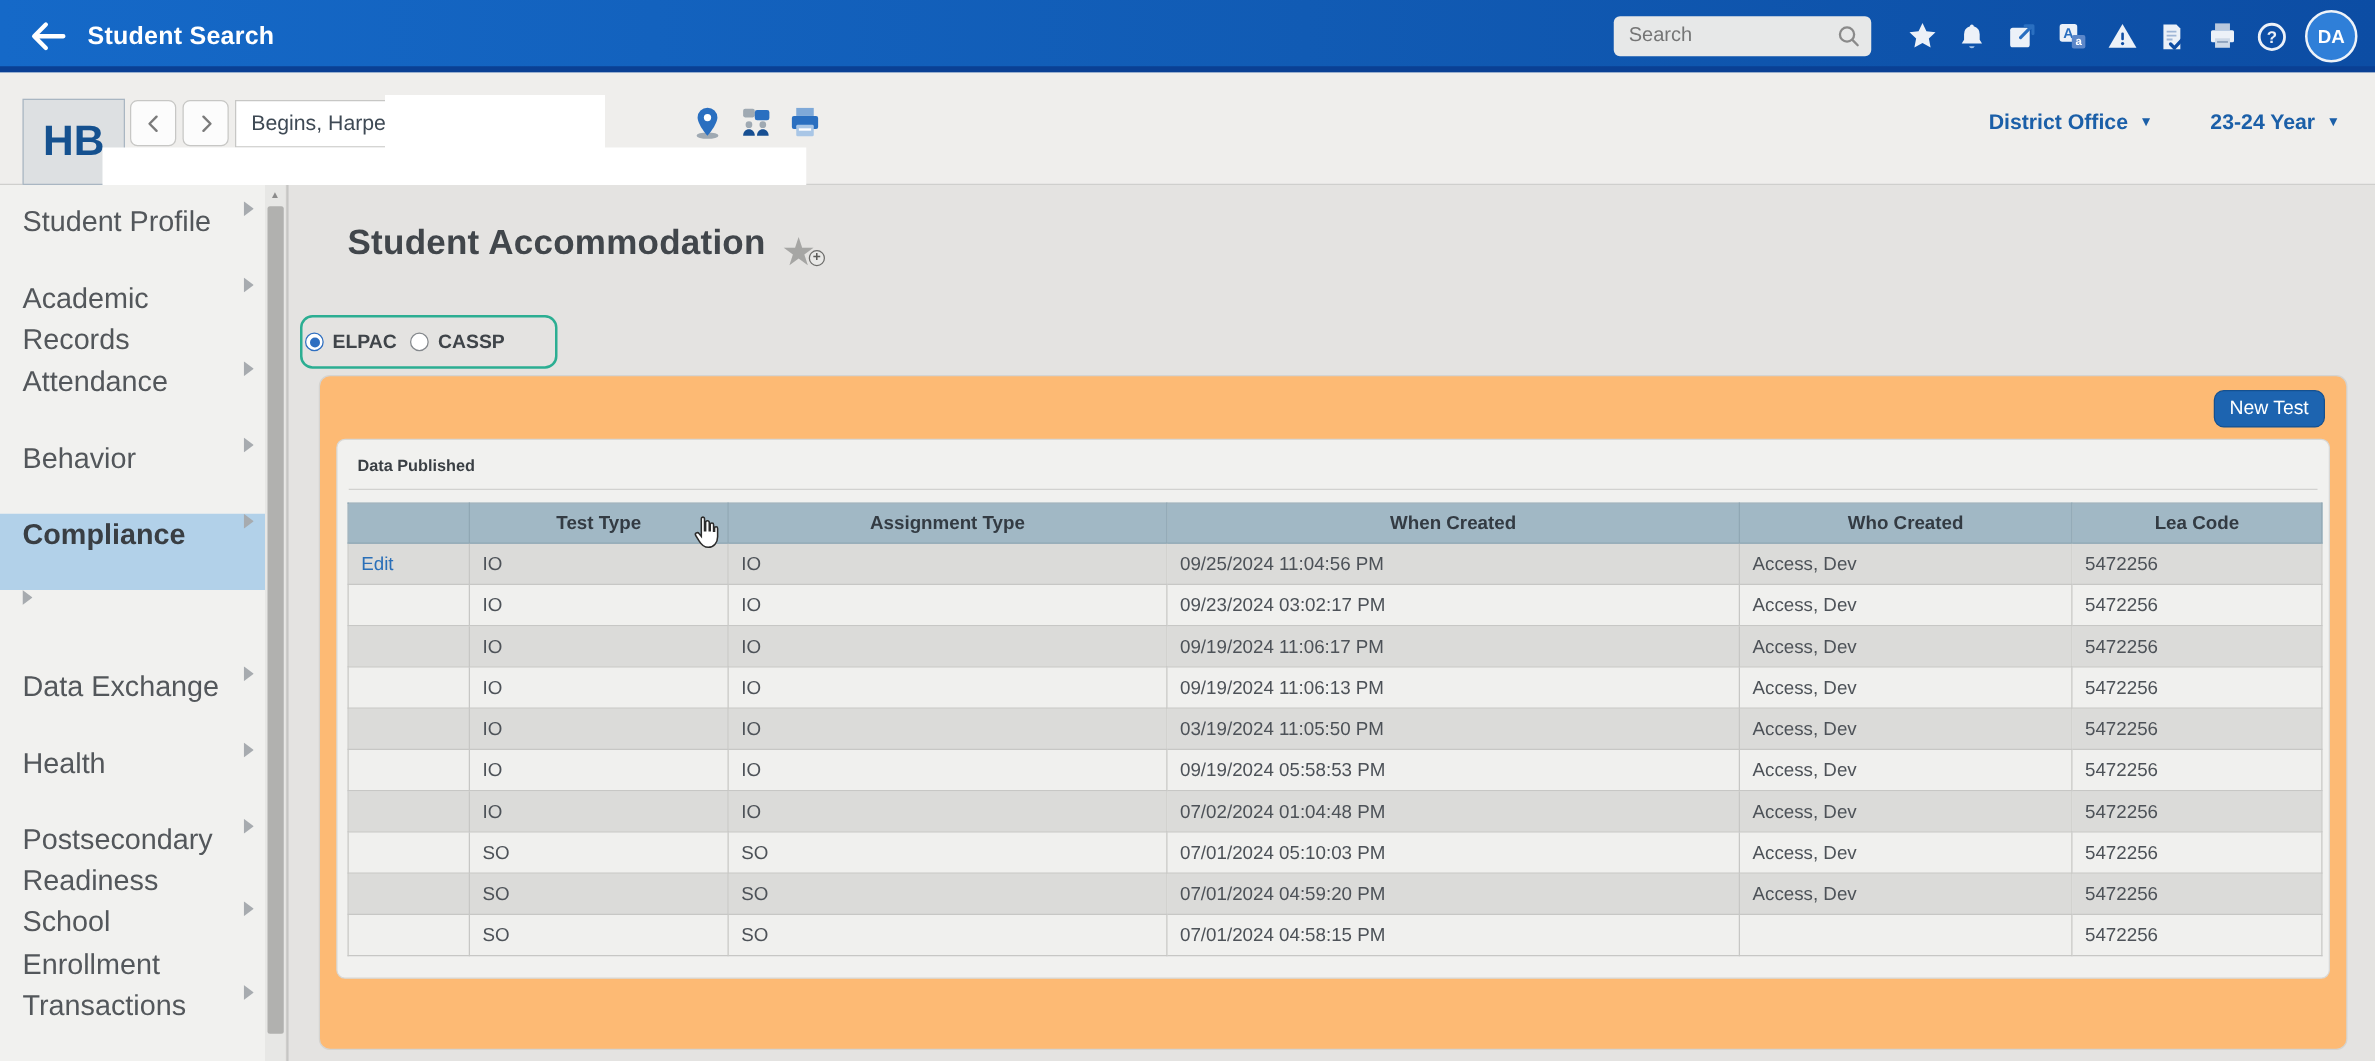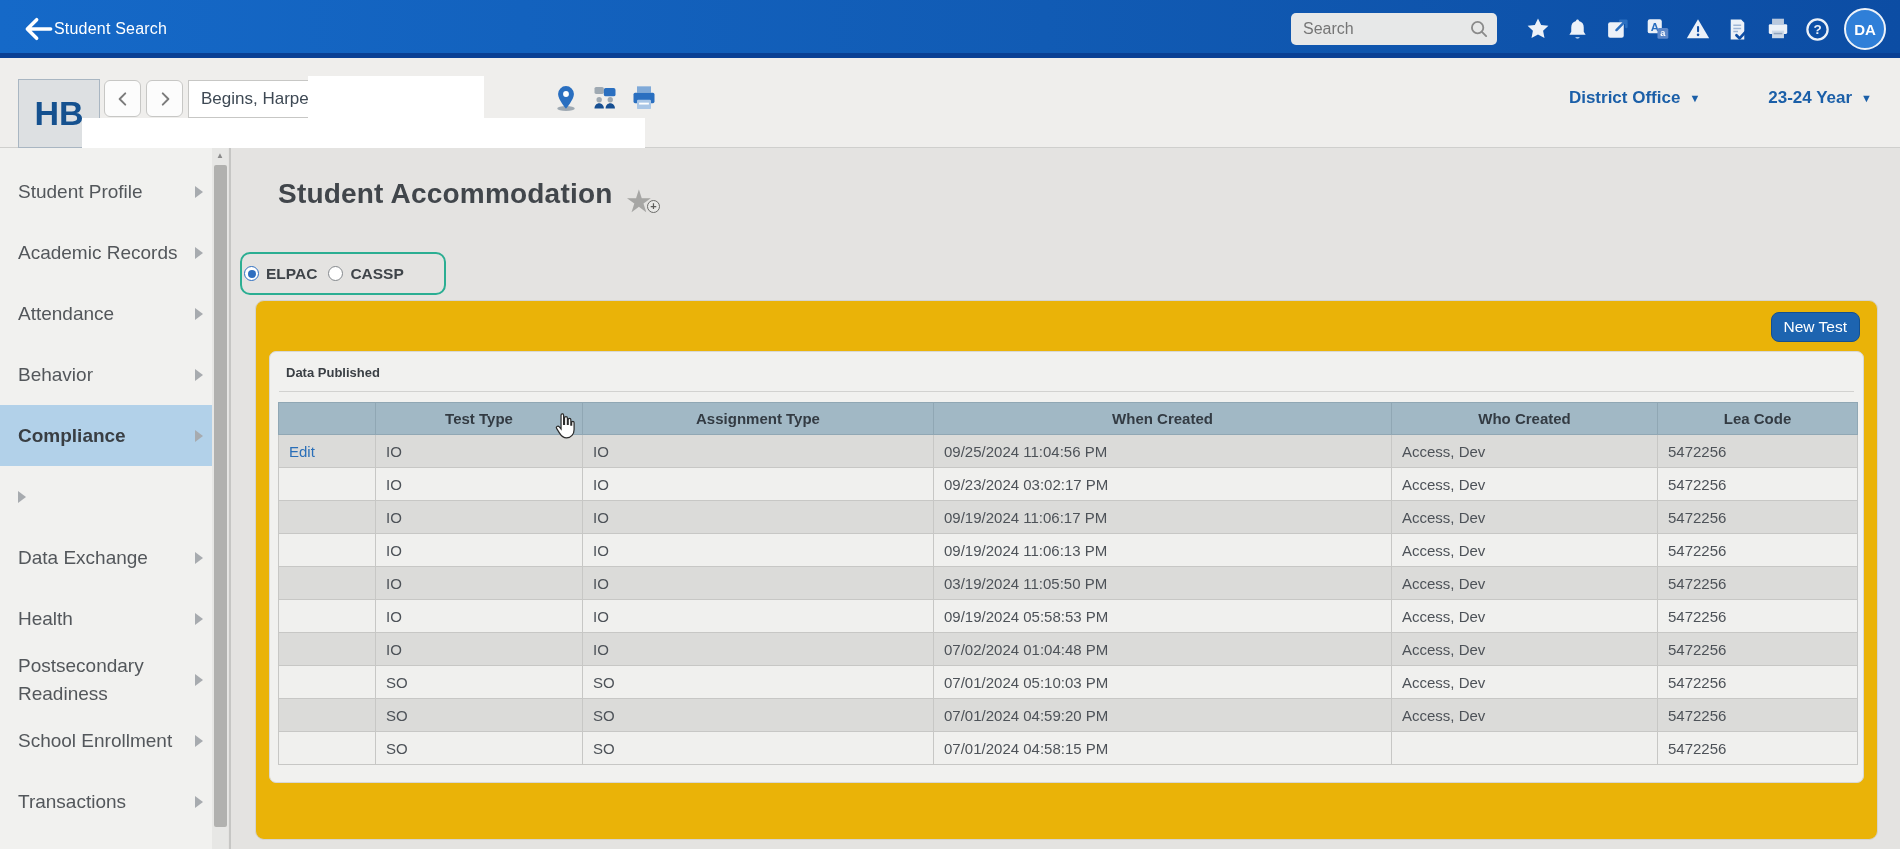--- a/index.html
+++ b/index.html
@@ -6,21 +6,21 @@
   body{width:1900px;height:849px;overflow:hidden;position:relative;
        font-family:"Liberation Sans","DejaVu Sans",sans-serif;background:#e4e3e1;color:#4d5258}
   svg{display:block}
 
   
   .topbar{position:absolute;left:0;top:0;width:1900px;height:58px;
           background:linear-gradient(90deg,#1569c8 0%,#115bb4 55%,#0c4da4 100%);
           display:flex;align-items:center}
   .topbar::after{content:"";position:absolute;left:0;bottom:0;width:100%;height:5px;background:#0a4094}
   .back-btn{margin-left:22px;width:32px;height:32px;display:flex;align-items:center;justify-content:center;cursor:pointer}
-  .topbar-title{color:#fff;font-size:16px;font-weight:normal;letter-spacing:.2px}
+  .topbar-title{color:#fff;font-size:20px;font-weight:bold;margin-left:16px;letter-spacing:.2px}
   .topbar-right{margin-left:auto;display:flex;align-items:center;gap:13px;padding-right:14px;position:relative;z-index:2}
   .search-wrap{position:relative;width:206px;height:32px;background:#e7e8e8;border-radius:5px;
                display:flex;align-items:center;margin-right:14px}
   .search-wrap input{border:none;background:transparent;outline:none;font-family:inherit;
                      font-size:16px;color:#5c5c5c;padding:0 36px 0 12px;width:100%}
   .search-glass{position:absolute;right:7px;top:5px}
   .tb-icon{width:27px;height:27px;display:flex;align-items:center;justify-content:center;cursor:pointer}
   .avatar{width:42px;height:42px;border-radius:50%;background:#2f7fd8;border:2.5px solid #eef3f9;
           color:#fff;font-weight:bold;font-size:15px;display:flex;align-items:center;justify-content:center;
           box-sizing:border-box;cursor:pointer}
@@ -34,30 +34,30 @@
   .nav-btn{position:absolute;top:22px;width:37px;height:37px;background:#fcfcfc;border:1px solid #c7c7c5;
            border-radius:6px;box-sizing:border-box;display:flex;align-items:center;justify-content:center;cursor:pointer}
   .nav-prev{left:104px}.nav-next{left:146px}
   .name-input{position:absolute;left:188px;top:22px;width:294px;height:38px;box-sizing:border-box;
               border:1px solid #c7c7c5;background:#fff;font-family:inherit;font-size:17px;color:#3e4954;
               padding:0 12px;outline:none;z-index:1}
   .input-overlay{position:absolute;left:308px;top:18px;width:176px;height:46px;background:#fff;z-index:3}
   .dropdown-strip{position:absolute;left:82px;top:60px;width:563px;height:30px;background:#fff;z-index:4}
   .tool-icons{position:absolute;left:552px;top:26px;display:flex;gap:11px;z-index:5}
   .tool-icons .tb-icon{width:28px;height:28px}
-  .context{position:absolute;right:28px;top:30px;display:flex;gap:68px;align-items:center;
+  .context{position:absolute;right:28px;top:30px;display:flex;gap:46px;align-items:center;
            color:#1b5fa8;font-weight:bold;font-size:17px}
   .ctx-item{display:flex;align-items:center;gap:9px;cursor:pointer}
   .caret{font-size:11px;line-height:1}
 
   
   .sidebar{position:absolute;left:0;top:148px;width:212px;height:701px;background:#f1f1ef}
   .sidebar-list{padding-top:13px}
-  .sidebar-item{min-height:61px;display:flex;align-items:center;justify-content:space-between;
-                padding:0 9px 0 18px;color:#53575b;font-size:19px;line-height:1.45;cursor:pointer;box-sizing:border-box}
+  .sidebar-item{min-height:61px;display:flex;align-items:flex-start;justify-content:space-between;
+                padding:0 9px 0 18px;color:#53575b;font-size:23px;line-height:1.45;cursor:pointer;box-sizing:border-box}
   .sidebar-item.active{background:#b2d1e9;color:#393e43;font-weight:bold}
   .sb-scroll{position:absolute;left:212px;top:148px;width:16px;height:701px;background:#e7e7e5}
   .sb-up{height:15px;display:flex;align-items:center;justify-content:center;font-size:8px;color:#8b8b8b;cursor:pointer}
   .sb-thumb{position:absolute;left:1.5px;top:17px;width:13px;height:662px;background:#b1b1af;border-radius:2px;cursor:pointer}
   .v-divider{position:absolute;left:229px;top:148px;width:2px;height:701px;background:#c6c6c4}
 
   
   .main{position:absolute;left:231px;top:148px;width:1669px;height:701px;background:#e4e3e1}
   .page-title{position:absolute;left:47px;top:30px;font-size:28px;font-weight:bold;color:#41464b;letter-spacing:.2px}
   .fav-star{position:absolute;left:394px;top:38px;width:40px;height:34px;cursor:pointer}
@@ -66,21 +66,21 @@
                   background:#e9e9e7;color:#5c5c5a;font-size:11px;font-weight:bold;display:flex;align-items:center;
                   justify-content:center;box-sizing:border-box;line-height:1}
   .radio-box{position:absolute;left:9px;top:104px;width:206px;height:43px;border:2.5px solid #2bae92;border-radius:10px;
              box-sizing:border-box;display:flex;align-items:center;padding-left:2px;gap:7px;background:transparent}
   .radio{width:15px;height:15px;border-radius:50%;background:#fff;box-sizing:border-box;position:relative;cursor:pointer;flex:0 0 auto}
   .radio.sel{border:1.5px solid #2f6fc0}
   .radio.sel::after{content:"";position:absolute;inset:2.5px;border-radius:50%;background:#2f6fc0}
   .radio.unsel{border:1.5px solid #84888c}
   .radio-label{font-size:15.5px;font-weight:bold;color:#3f4449;margin-right:4px}
 
-  .panel{position:absolute;left:24px;top:152px;width:1623px;height:540px;background:#eab308;
+  .panel{position:absolute;left:24px;top:152px;width:1623px;height:540px;background:#fdba74;
          border:1px solid #d4d4d2;border-radius:9px;box-sizing:border-box}
   .new-test{position:absolute;right:17px;top:11px;background:#1d64b0;color:#fff;border:1px solid #15508f;
             border-radius:8px;font-family:inherit;font-size:15.5px;padding:5px 12px;cursor:pointer}
   .group-box{position:absolute;left:13px;top:50px;width:1595px;height:432px;background:#f1f1ef;
              border:1px solid #d8d8d6;border-radius:7px;box-sizing:border-box;padding:13px 7px 0 7px}
   .group-title{font-size:13px;font-weight:bold;color:#3a3f44;padding-left:9px}
   .group-hr{border:none;border-top:1px solid #d2d2d0;margin:11px 2px 10px 2px}
   table.pub{border-collapse:collapse;table-layout:fixed;width:1579px;margin-left:1px;font-size:15px;color:#4d5258}
   .pub th{background:#a1b8c5;color:#333b43;font-weight:bold;height:31px;text-align:center;
           border:1px solid #90a7b4;font-size:15px;padding:0;cursor:pointer}

